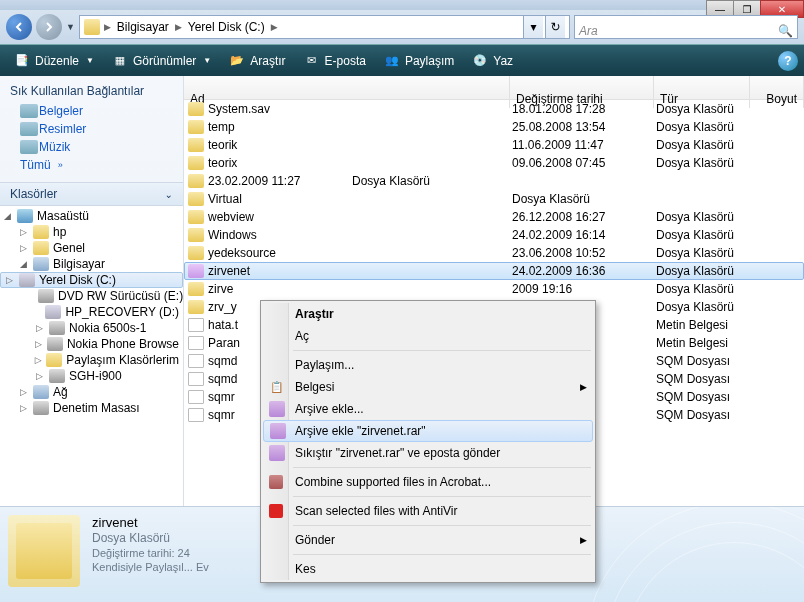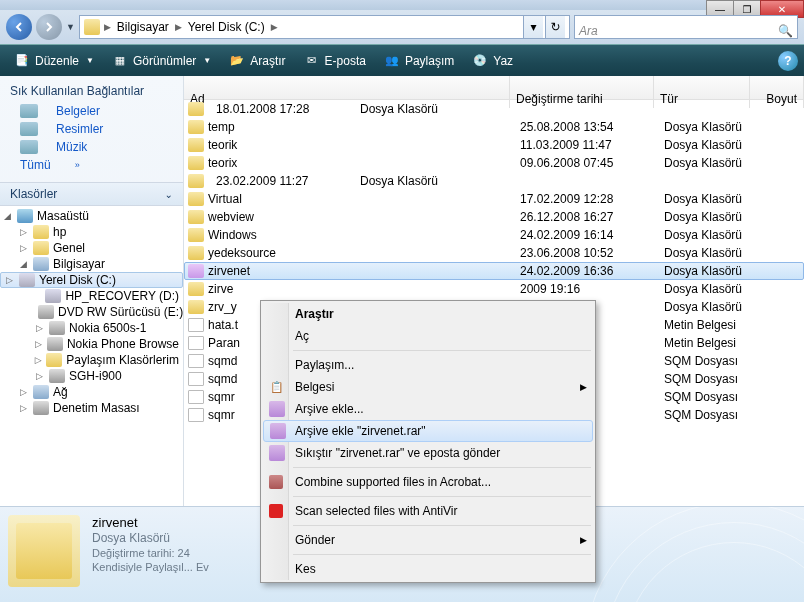--- a/index.html
+++ b/index.html
@@ -15,39 +15,39 @@
 .navrow { height: 34px; background: linear-gradient(#d8e4f0, #c8d8ea); display: flex; align-items: center; padding: 0 6px; gap: 4px; }
 .nav-btn { width: 26px; height: 26px; border-radius: 50%; display: flex; align-items: center; justify-content: center; color: #fff; }
 .nav-back { background: radial-gradient(circle at 30% 30%, #6aa3e8, #2a5fa8); }
 .nav-fwd { background: radial-gradient(circle at 30% 30%, #bcd, #89a); }
 .nav-drop { font-size: 9px; color: #345; }
 .breadcrumb { flex: 1; height: 24px; background: #fff; border: 1px solid #8fa8c8; display: flex; align-items: center; padding: 0 4px; gap: 2px; }
 .bc-icon { width: 16px; height: 16px; background: linear-gradient(#f8e8a8, #e8c858); border-radius: 2px; margin-right: 2px; }
 .bc-seg { padding: 0 4px; }
 .bc-arrow { color: #666; font-size: 9px; }
 .bc-drop { width: 20px; height: 22px; border-left: 1px solid #8fa8c8; background: linear-gradient(#eef4fa, #dce8f4); display: flex; align-items: center; justify-content: center; }
-.searchbox { width: 224px; height: 24px; background: #fff; border: 1px solid #8fa8c8; display: flex; align-items: flex-end; padding: 0 4px; color: #888; font-style: italic; }
+.searchbox { width: 224px; height: 24px; background: #fff; border: 1px solid #8fa8c8; display: flex; align-items: flex-start; padding: 8px 4px; color: #888; font-style: italic; }
 .searchbox .mag { margin-left: auto; color: #4866a8; font-style: normal; }
 
 
 .toolbar { height: 32px; background: linear-gradient(#2d5e6c, #1c4754 60%, #163e4a); display: flex; align-items: center; padding: 0 6px; gap: 2px; color: #fff; border-top: 1px solid #7aa; }
 .tb-item { display: flex; align-items: center; gap: 5px; padding: 3px 8px; border-radius: 3px; }
 .tb-icon { width: 16px; height: 16px; display: flex; align-items: center; justify-content: center; font-size: 11px; }
 .tb-arrow { font-size: 8px; margin-left: 2px; }
 .tb-spacer { flex: 1; }
 .help { width: 20px; height: 20px; border-radius: 50%; background: radial-gradient(circle at 30% 30%, #8cf, #28a); display: flex; align-items: center; justify-content: center; font-weight: bold; }
 
 
 .main { display: flex; height: 430px; background: #fff; }
 
 
 .leftpanel { width: 184px; border-right: 1px solid #d8e0e8; display: flex; flex-direction: column; background: linear-gradient(#f4f8fc, #eaf0f8); }
 .fav-header { padding: 8px 10px 4px; color: #1e3f66; font-size: 12px; }
 .fav-list { padding: 0 0 8px; }
-.fav-item { display: flex; align-items: center; gap: 18px; padding: 2px 10px 2px 20px; color: #1358c8; }
+.fav-item { display: flex; align-items: center; gap: 1px; padding: 2px 10px 2px 20px; color: #1358c8; }
 .fav-icon { width: 18px; height: 14px; background: linear-gradient(#acd, #7ab); border-radius: 2px; position: relative; }
 .folders-header { padding: 4px 10px; color: #1e3f66; border-top: 1px solid #cfd8e4; border-bottom: 1px solid #cfd8e4; background: linear-gradient(#eaf2fa,#dce8f4); display: flex; align-items: center; justify-content: space-between; }
 .folders-header .chev { font-size: 10px; }
 .tree { flex: 1; overflow: auto; padding: 2px 0; background: #fff; }
 .tree-item { display: flex; align-items: center; gap: 4px; padding: 1px 4px; white-space: nowrap; }
 .tree-item.selected { background: linear-gradient(#e8f0fa, #d4e6fa); border: 1px solid #a8c8e8; border-radius: 2px; padding: 0 3px; }
 .tree-toggle { width: 11px; font-size: 9px; color: #666; text-align: center; }
 .tree-icon { width: 16px; height: 14px; background: linear-gradient(#f8e8a8, #e8c858); border-radius: 2px; flex-shrink: 0; }
 .tree-icon.drive { background: linear-gradient(#dde, #aab); border-radius: 2px; }
 .tree-icon.computer { background: linear-gradient(#cde, #8ac); }
@@ -61,21 +61,21 @@
 .col { padding: 16px 6px; border-right: 1px solid #e0e0e0; }
 .col.name { width: 326px; } .col.date { width: 144px; } .col.type { width: 96px; } .col.size { flex: 1; text-align: right; }
 .rows { flex: 1; overflow: hidden; position: relative; }
 .row { display: flex; align-items: center; height: 18px; padding: 0 4px; }
 .row.selected { background: linear-gradient(#e4f0fc, #cce4fa); border: 1px solid #8fb8e8; border-radius: 2px; padding: 0 3px; }
 .row .icon { width: 16px; height: 14px; margin-right: 4px; flex-shrink: 0; }
 .row .folder-icon { background: linear-gradient(#f8e8a8, #e8c858); border-radius: 2px; }
 .row .file-icon { background: #fff; border: 1px solid #bbb; border-radius: 1px; }
 .row .rar-icon { background: linear-gradient(#e8c8f8, #c898e8); border-radius: 2px; }
 .row .c-name { width: 304px; overflow: hidden; text-overflow: ellipsis; white-space: nowrap; }
-.row .c-date { width: 144px; margin-left: 8px; } .row .c-type { width: 96px; } .row .c-size { flex: 1; }
+.row .c-date { width: 144px; } .row .c-type { width: 96px; } .row .c-size { flex: 1; }
 
 
 .details { height: 96px; background: linear-gradient(#eaf2fa, #d6e8f6); border-top: 1px solid #c0d0e0; display: flex; padding: 8px; gap: 12px; position: relative; overflow: hidden; }
 .details-icon { width: 72px; height: 72px; background: linear-gradient(#f8f0c8, #ecd888); border-radius: 4px; position: relative; }
 .details-icon::before { content: ""; position: absolute; inset: 8px; background: linear-gradient(#f8e8a8, #e8c858); border-radius: 3px; }
 .details-text .title { font-size: 13px; color: #000; margin-bottom: 1px; }
 .details-text .sub { color: #6b7b8b; }
 .details-text .line { color: #6b7b8b; font-size: 11px; margin-top: 2px; }
 .swoosh { position: absolute; right: -20px; bottom: -20px; width: 240px; height: 120px; opacity: .45; }
 .swoosh div { position: absolute; border: 1px solid rgba(255,255,255,.9); border-radius: 50%; }
@@ -211,27 +211,27 @@
           <div class="tree-icon computer"></div>
           <span>Bilgisayar</span>
         </div>
       <div class="tree-item ind2 selected">
           <span class="tree-toggle">▷</span>
           <div class="tree-icon drive"></div>
           <span>Yerel Disk (C:)</span>
         </div>
       <div class="tree-item ind2">
           <span class="tree-toggle"></span>
+          <div class="tree-icon device"></div>
+          <span>DVD RW Sürücüsü (E:)</span>
+        </div>
+      <div class="tree-item ind2">
+          <span class="tree-toggle"></span>
           <div class="tree-icon drive"></div>
           <span>HP_RECOVERY (D:)</span>
-        </div>
-      <div class="tree-item ind2">
-          <span class="tree-toggle"></span>
-          <div class="tree-icon device"></div>
-          <span>DVD RW Sürücüsü (E:)</span>
         </div>
       <div class="tree-item ind2">
           <span class="tree-toggle">▷</span>
           <div class="tree-icon device"></div>
           <span>Nokia 6500s-1</span>
         </div>
       <div class="tree-item ind2">
           <span class="tree-toggle">▷</span>
           <div class="tree-icon device"></div>
           <span>Nokia Phone Browse</span>
@@ -262,55 +262,55 @@
   <div class="filearea">
     <div class="columns">
       <div class="col name">Ad</div>
       <div class="col date">Değiştirme tarihi</div>
       <div class="col type">Tür</div>
       <div class="col size">Boyut</div>
     </div>
     <div class="rows" id="rows">
         <div class="row">
           <div class="icon folder-icon"></div>
+          <div class="c-name">System.sav</div>
           <div class="c-date">18.01.2008 17:28</div>
           <div class="c-type">Dosya Klasörü</div>
           <div class="c-size"></div>
         </div>
         <div class="row">
           <div class="icon folder-icon"></div>
           <div class="c-name">temp</div>
           <div class="c-date">25.08.2008 13:54</div>
           <div class="c-type">Dosya Klasörü</div>
           <div class="c-size"></div>
         </div>
         <div class="row">
           <div class="icon folder-icon"></div>
           <div class="c-name">teorik</div>
-          <div class="c-date">11.03.2009 11:47</div>
+          <div class="c-date">11.06.2009 11:47</div>
           <div class="c-type">Dosya Klasörü</div>
           <div class="c-size"></div>
         </div>
         <div class="row">
           <div class="icon folder-icon"></div>
           <div class="c-name">teorix</div>
           <div class="c-date">09.06.2008 07:45</div>
           <div class="c-type">Dosya Klasörü</div>
           <div class="c-size"></div>
         </div>
         <div class="row">
           <div class="icon folder-icon"></div>
           <div class="c-date">23.02.2009 11:27</div>
           <div class="c-type">Dosya Klasörü</div>
           <div class="c-size"></div>
         </div>
         <div class="row">
           <div class="icon folder-icon"></div>
           <div class="c-name">Virtual</div>
-          <div class="c-date">17.02.2009 12:28</div>
           <div class="c-type">Dosya Klasörü</div>
           <div class="c-size"></div>
         </div>
         <div class="row">
           <div class="icon folder-icon"></div>
           <div class="c-name">webview</div>
           <div class="c-date">26.12.2008 16:27</div>
           <div class="c-type">Dosya Klasörü</div>
           <div class="c-size"></div>
         </div>

